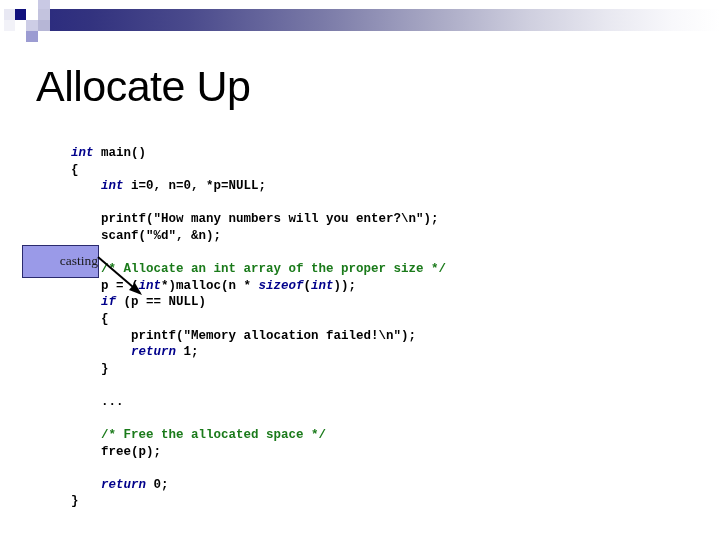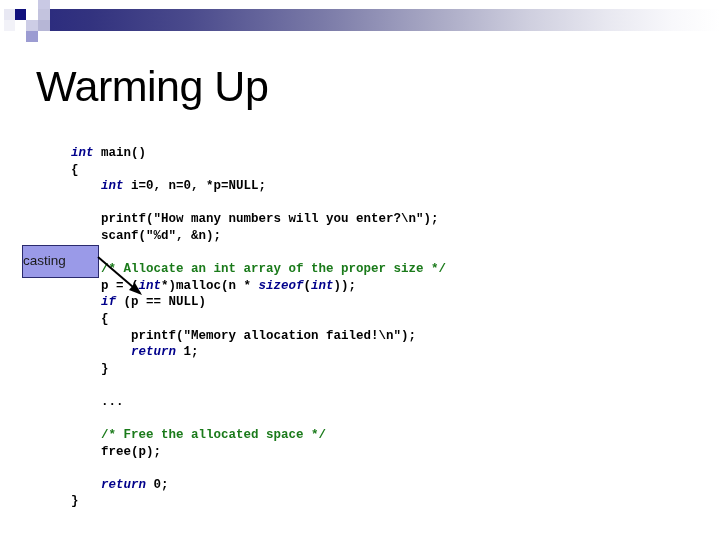--- a/index.html
+++ b/index.html
@@ -95,25 +95,25 @@
     left: 22px;
     top: 245px;
     width: 77px;
     height: 33px;
     background: #9a9ae8;
     border: 1.5px solid #2a2a6e;
     box-sizing: border-box;
   }
   #casting-callout .callout-label {
     display: block;
-    text-align: left;
+    text-align: right;
     line-height: 30px;
     font-size: 13.5px;
     color: #1a1a1a;
-    font-family: Liberation Sans, sans-serif;
+    font-family: Liberation Serif, serif;
   }
   #connector {
     position: absolute;
     left: 96px;
     top: 255px;
     width: 60px;
     height: 45px;
     pointer-events: none;
   }
 </style>
@@ -128,21 +128,21 @@
   <div class="sq sq-e"></div>
   <div class="sq sq-g"></div>
   <div class="sq sq-h"></div>
   <div class="sq sq-i"></div>
   <div class="sq sq-j"></div>
   <div class="sq sq-n"></div>
   <div class="sq sq-m"></div>
   <div class="sq sq-f"></div>
 </div>
 
-<div id="page-title">Warming Up</div>
+<div id="page-title">Allocate Up</div>
 
 <div id="code-block"><div class="code-line"><span class="kw">int</span><span class="plain"> main()</span></div><div class="code-line"><span class="plain">{</span></div><div class="code-line"><span class="kw">    int</span><span class="plain"> i=0, n=0, *p=NULL;</span></div><div class="code-line"><span class="plain"></span></div><div class="code-line"><span class="plain">    printf("How many numbers will you enter?\n");</span></div><div class="code-line"><span class="plain">    scanf("%d", &amp;n);</span></div><div class="code-line"><span class="plain"></span></div><div class="code-line"><span class="cmt">    /* Allocate an int array of the proper size */</span></div><div class="code-line"><span class="plain">    p = (</span><span class="kw">int</span><span class="plain">*)malloc(n * </span><span class="kw">sizeof</span><span class="plain">(</span><span class="kw">int</span><span class="plain">));</span></div><div class="code-line"><span class="kw">    if</span><span class="plain"> (p == NULL)</span></div><div class="code-line"><span class="plain">    {</span></div><div class="code-line"><span class="plain">        printf("Memory allocation failed!\n");</span></div><div class="code-line"><span class="kw">        return</span><span class="plain"> 1;</span></div><div class="code-line"><span class="plain">    }</span></div><div class="code-line"><span class="plain"></span></div><div class="code-line"><span class="plain">    ...</span></div><div class="code-line"><span class="plain"></span></div><div class="code-line"><span class="cmt">    /* Free the allocated space */</span></div><div class="code-line"><span class="plain">    free(p);</span></div><div class="code-line"><span class="plain"></span></div><div class="code-line"><span class="kw">    return</span><span class="plain"> 0;</span></div><div class="code-line"><span class="plain">}</span></div></div>
 
 <div id="casting-callout">
   <span class="callout-label">casting</span>
 </div>
 <svg id="connector" viewBox="0 0 60 45">
   <line x1="2" y1="2" x2="44" y2="38" stroke="#000000" stroke-width="2"></line>
   <polygon points="46,40 33,35 39,28" fill="#000000"></polygon>
 </svg>

